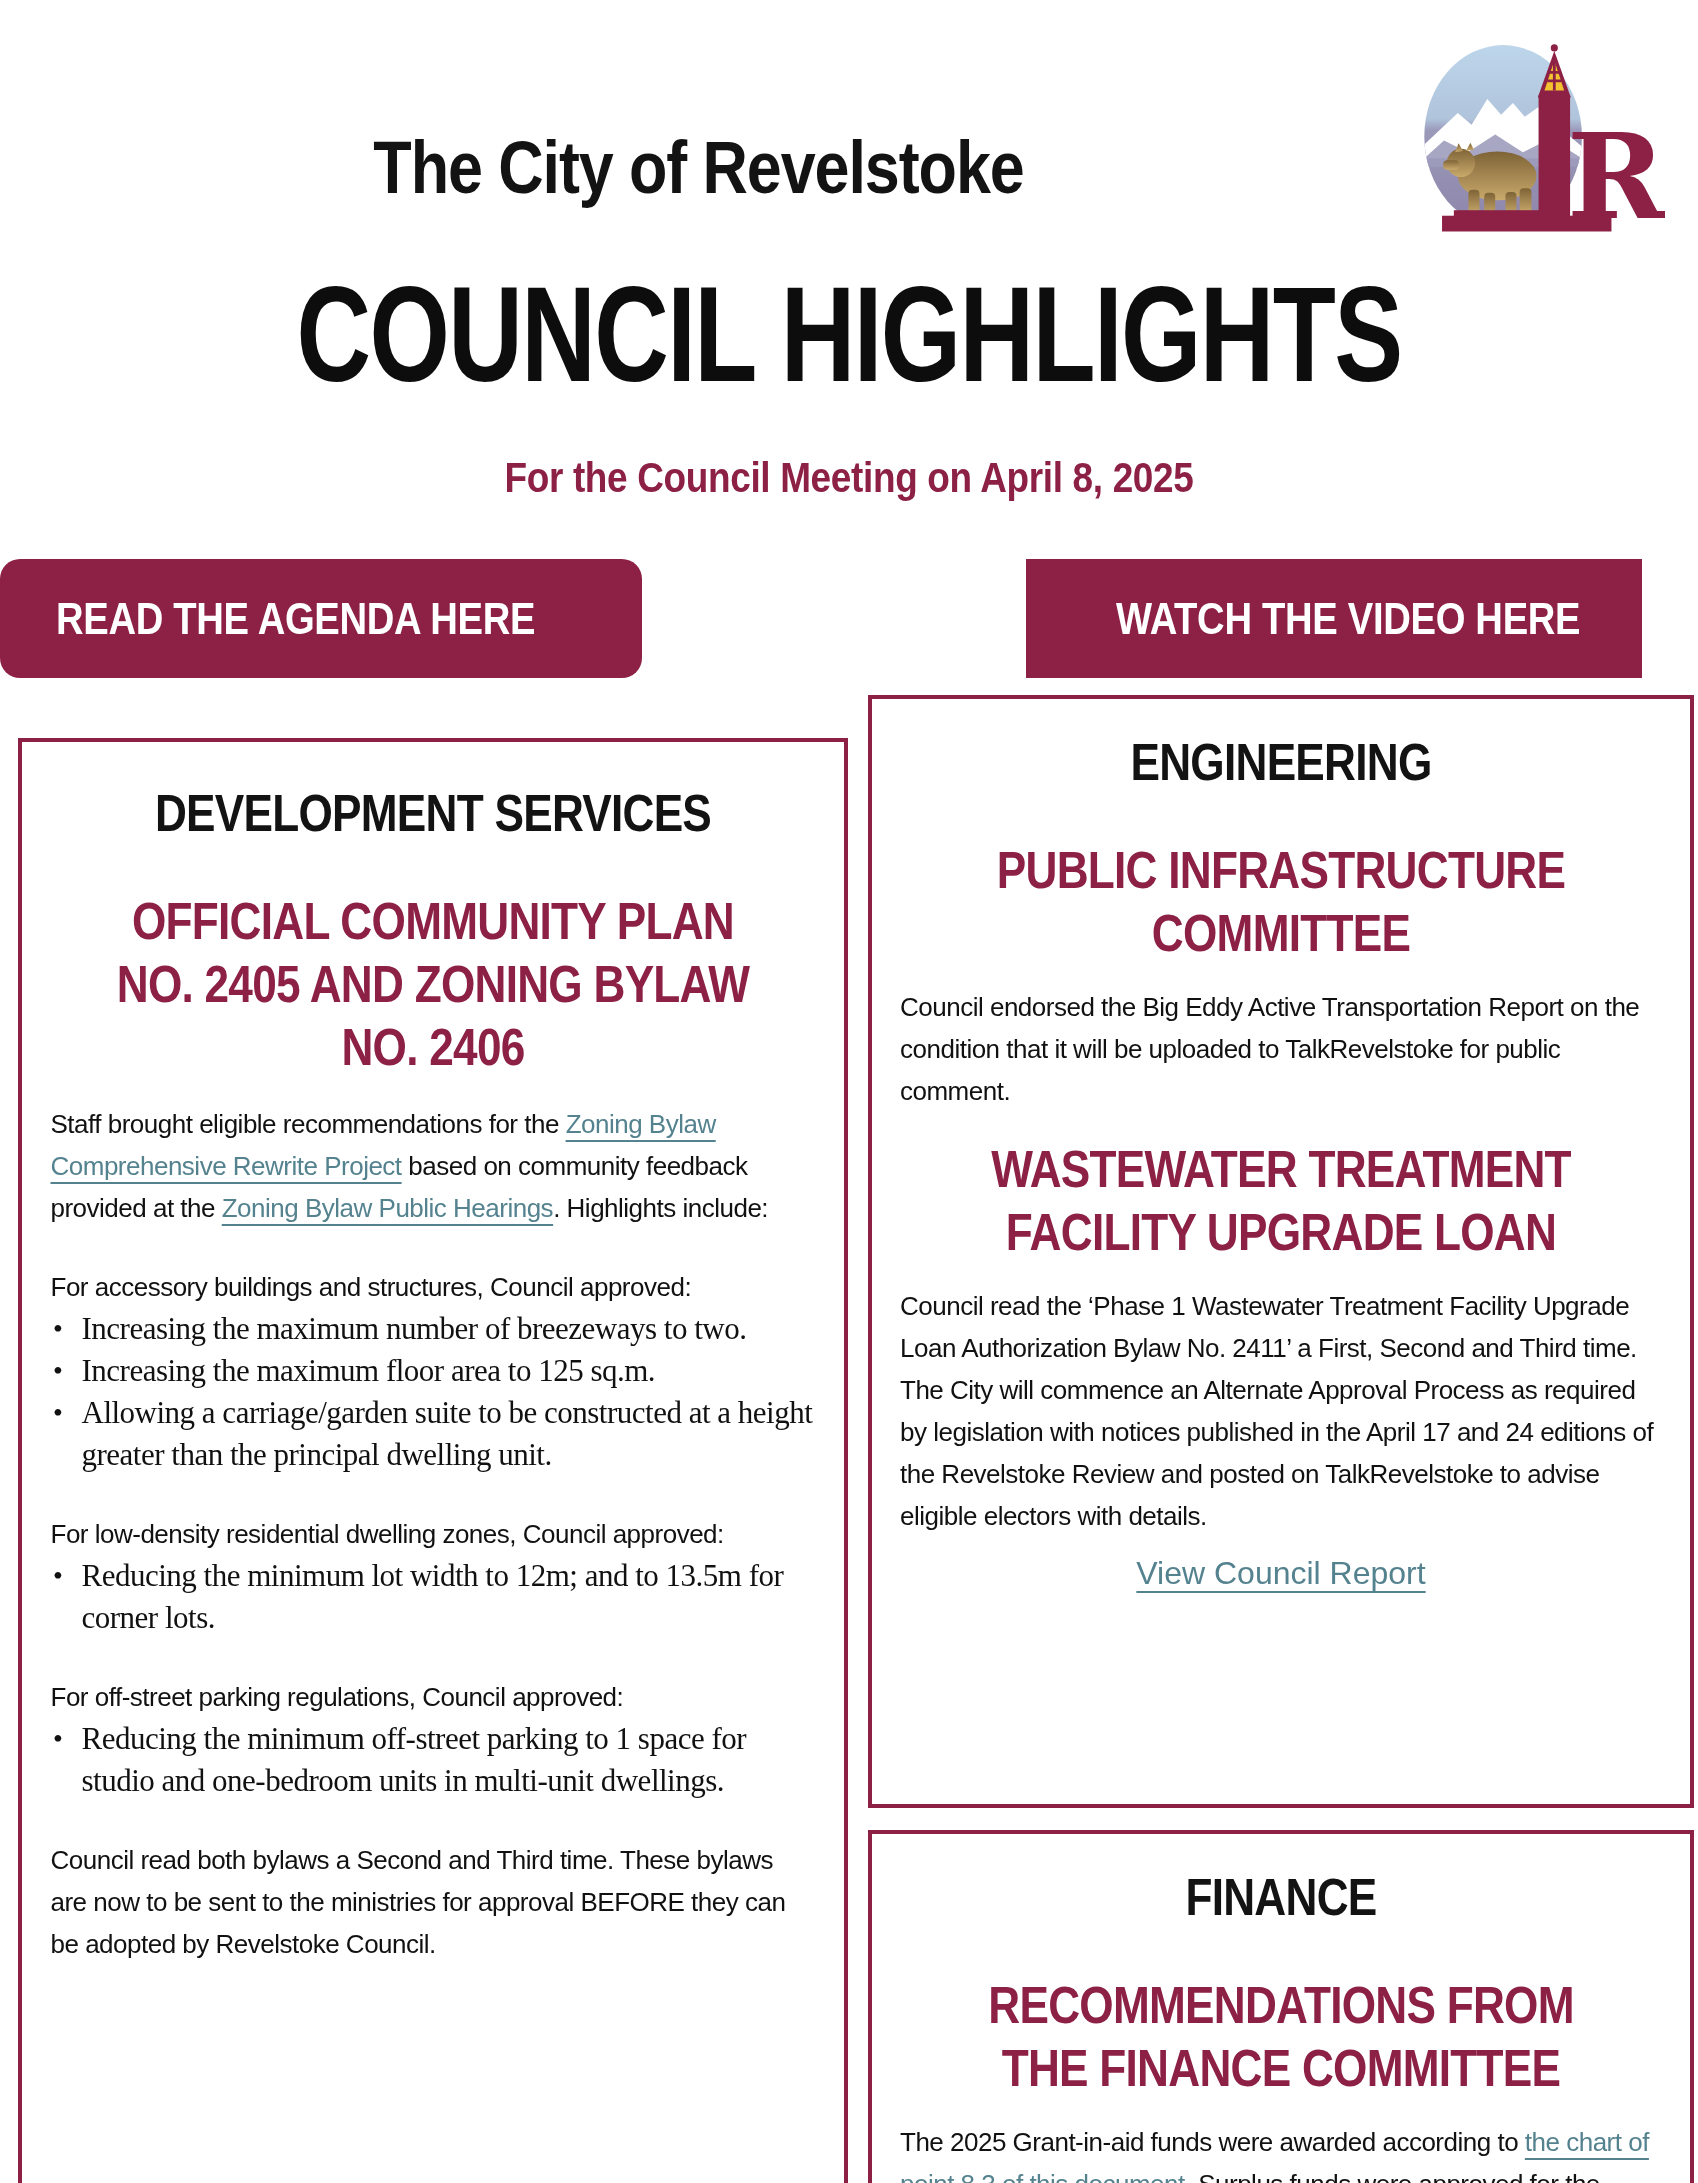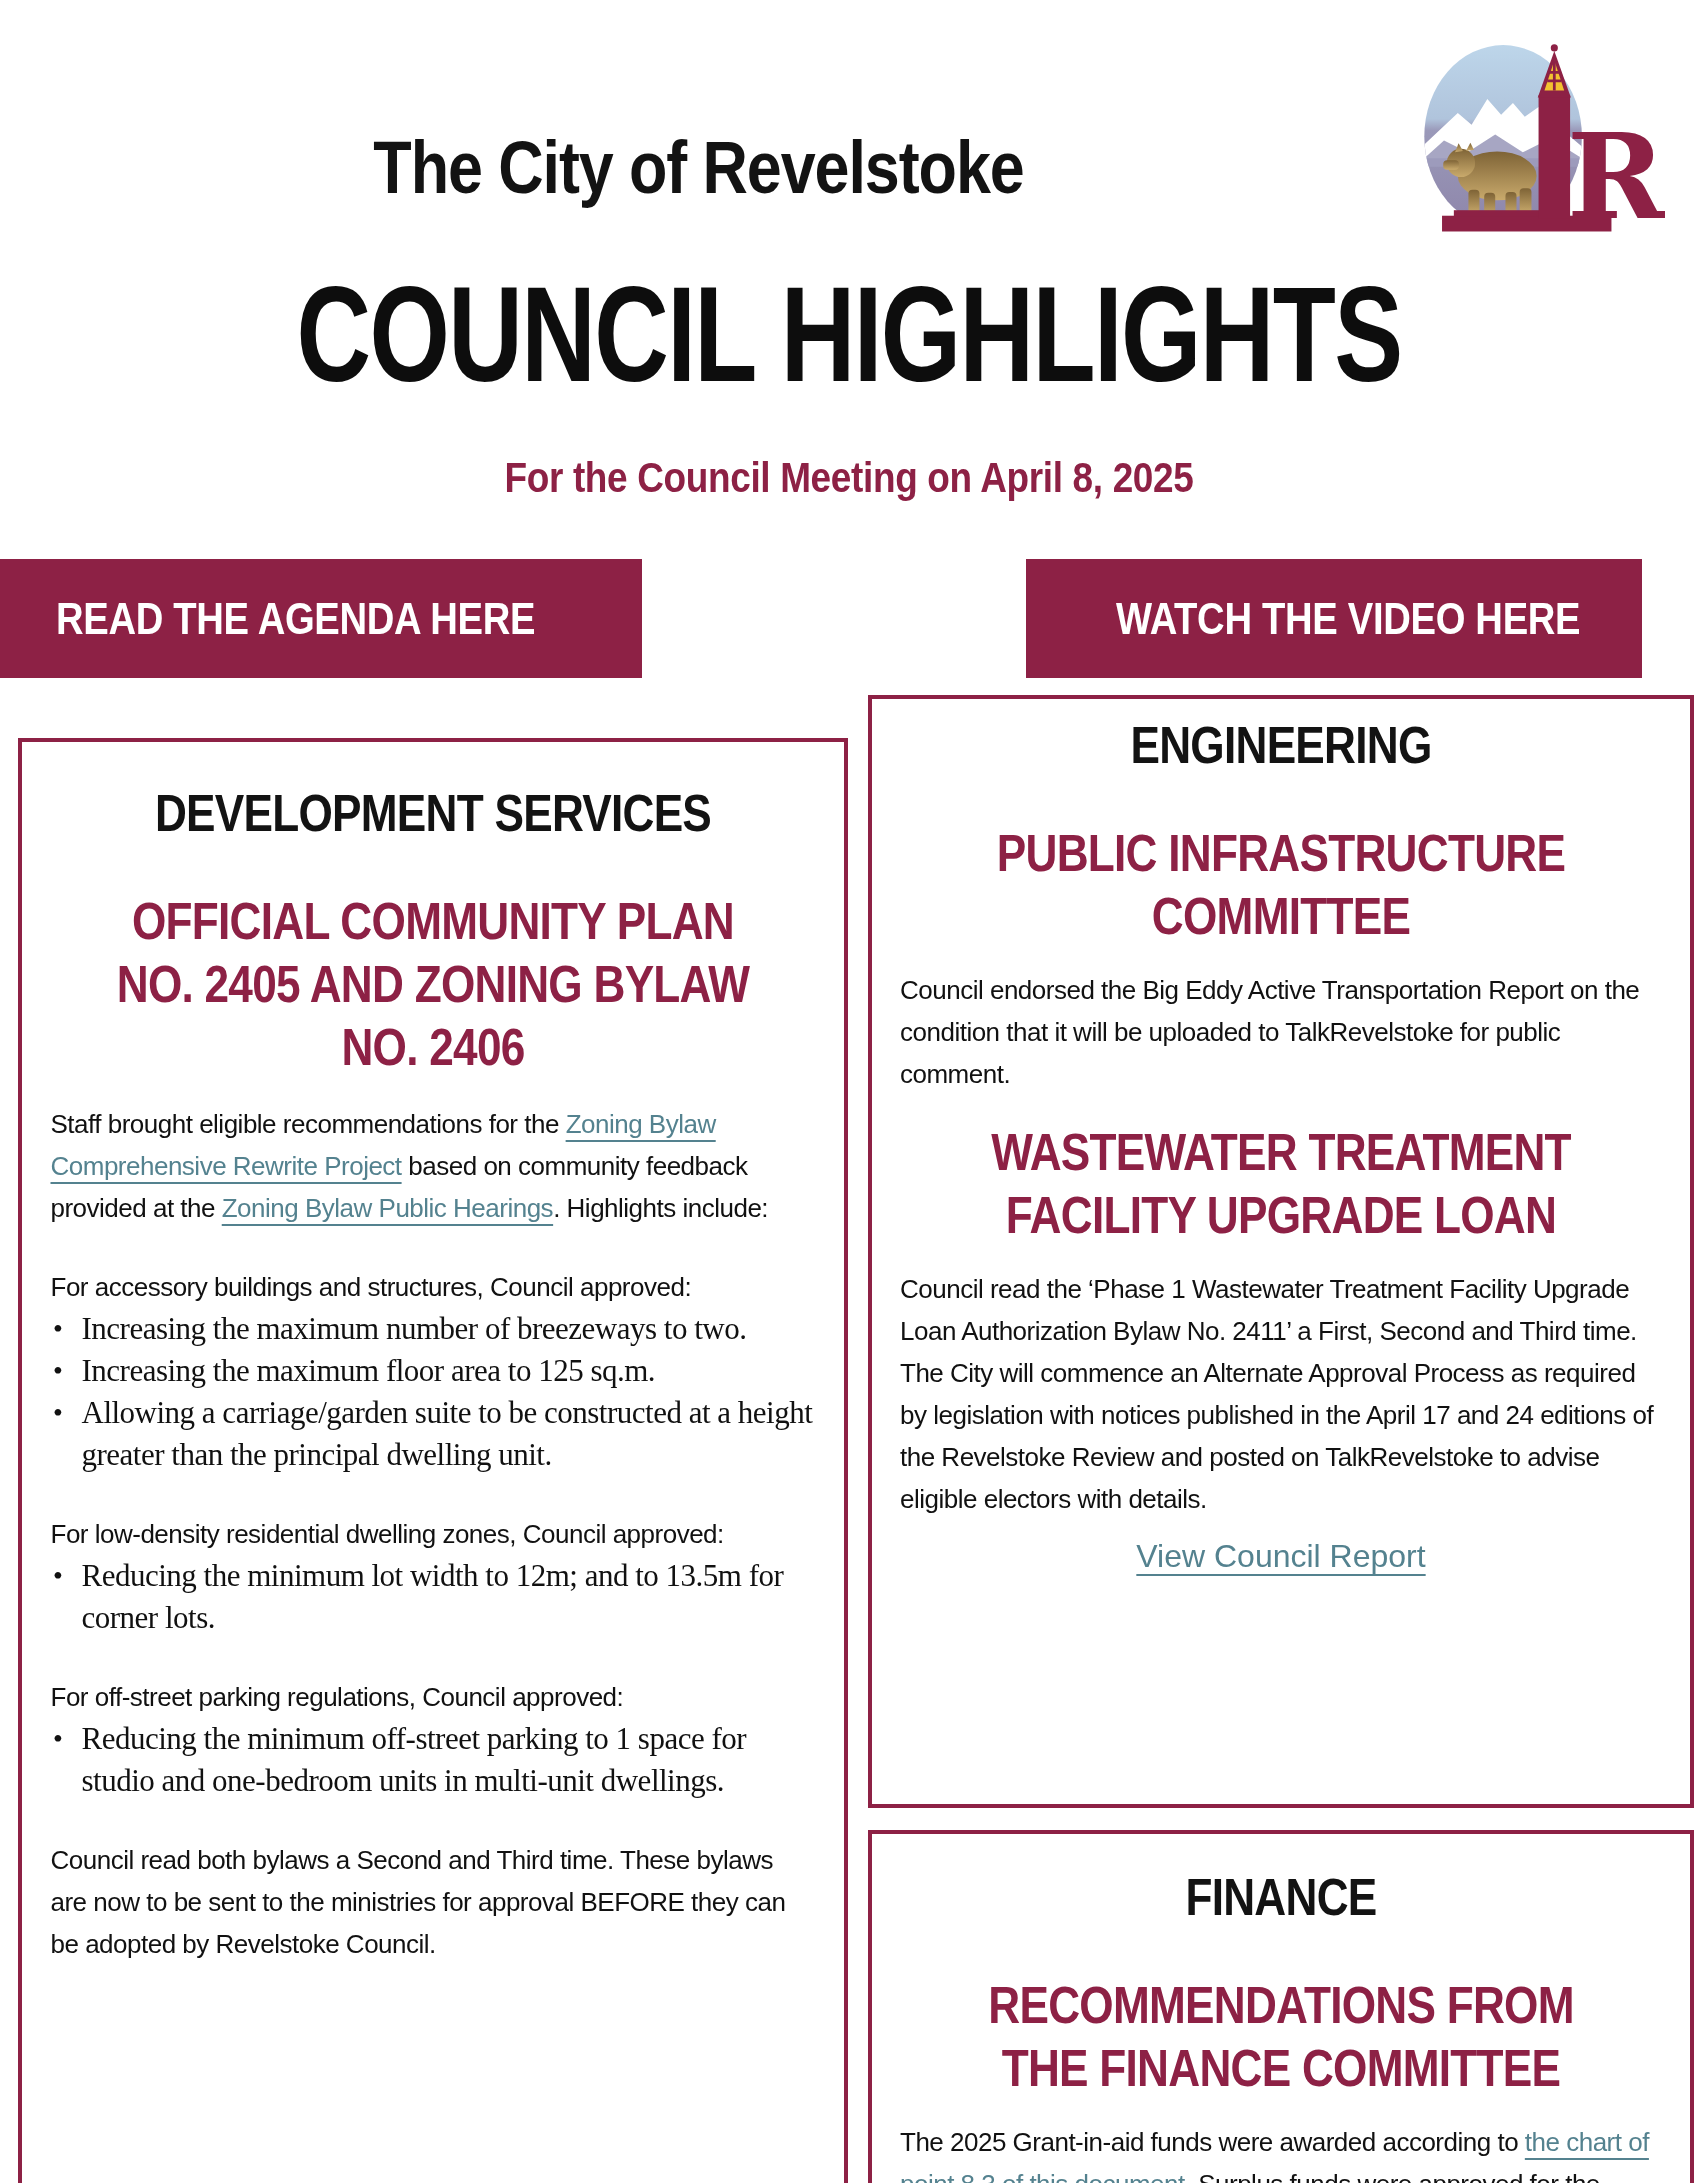--- a/index.html
+++ b/index.html
@@ -15,29 +15,29 @@
     font-size:136px; font-weight:bold; letter-spacing:-2.2px; color:#0d0d0d;
     transform:scaleX(.76); white-space:nowrap; }
   .subtitle { position:absolute; top:454px; left:0; width:1698px; text-align:center;
     font-size:42px; font-weight:bold; letter-spacing:-0.4px; color:#8d2145;
     transform:scaleX(.88); }
   .logo { position:absolute; left:1420px; top:40px; width:245px; height:197px; }
 
   
   .banner { position:absolute; top:559px; height:119px; background:#8d2145;
     display:flex; align-items:center; cursor:pointer; }
-  .banner-left  { left:0; width:642px; padding-left:56px; }
+  .banner-left  { left:0; width:642px; padding-left:56px;border-radius:20px; }
   .banner-right { left:1026px; width:616px; padding-left:90px; }
   .banner span { color:#ffffff; font-size:45px; font-weight:bold; letter-spacing:-0.4px;
     transform:scaleX(.85); transform-origin:0 50%; white-space:nowrap; }
 
   
   .box { position:absolute; background:#fff; border:4.4px solid #8d2145; overflow:hidden; }
   .box-dev { left:17.5px;   top:738px; width:830px; height:1685px; padding:41px 29px; }
-  .box-eng { left:868px; top:695px; width:826px; height:1113px; padding:16px 28px; }
+  .box-eng { left:868px; top:695px; width:826px; height:1113px; padding:33px 28px; }
   .box-fin { left:868px; top:1830px; width:826px; height:662px; padding:33px 28px; }
 
   .dept { font-size:52px; font-weight:bold; letter-spacing:-0.9px; color:#131313;
     text-align:center; transform:scaleX(.85); margin-bottom:47px; }
   .headline { font-size:52px; font-weight:bold; letter-spacing:-0.9px; color:#8d2145;
     text-align:center; line-height:63px; transform:scaleX(.85); }
   .box-dev .headline { margin-bottom:24px; }
   .box-eng .headline, .box-fin .headline { margin-bottom:21px; }
 
   .body-text { font-size:26px; line-height:42px; letter-spacing:-0.5px; color:#111; }

